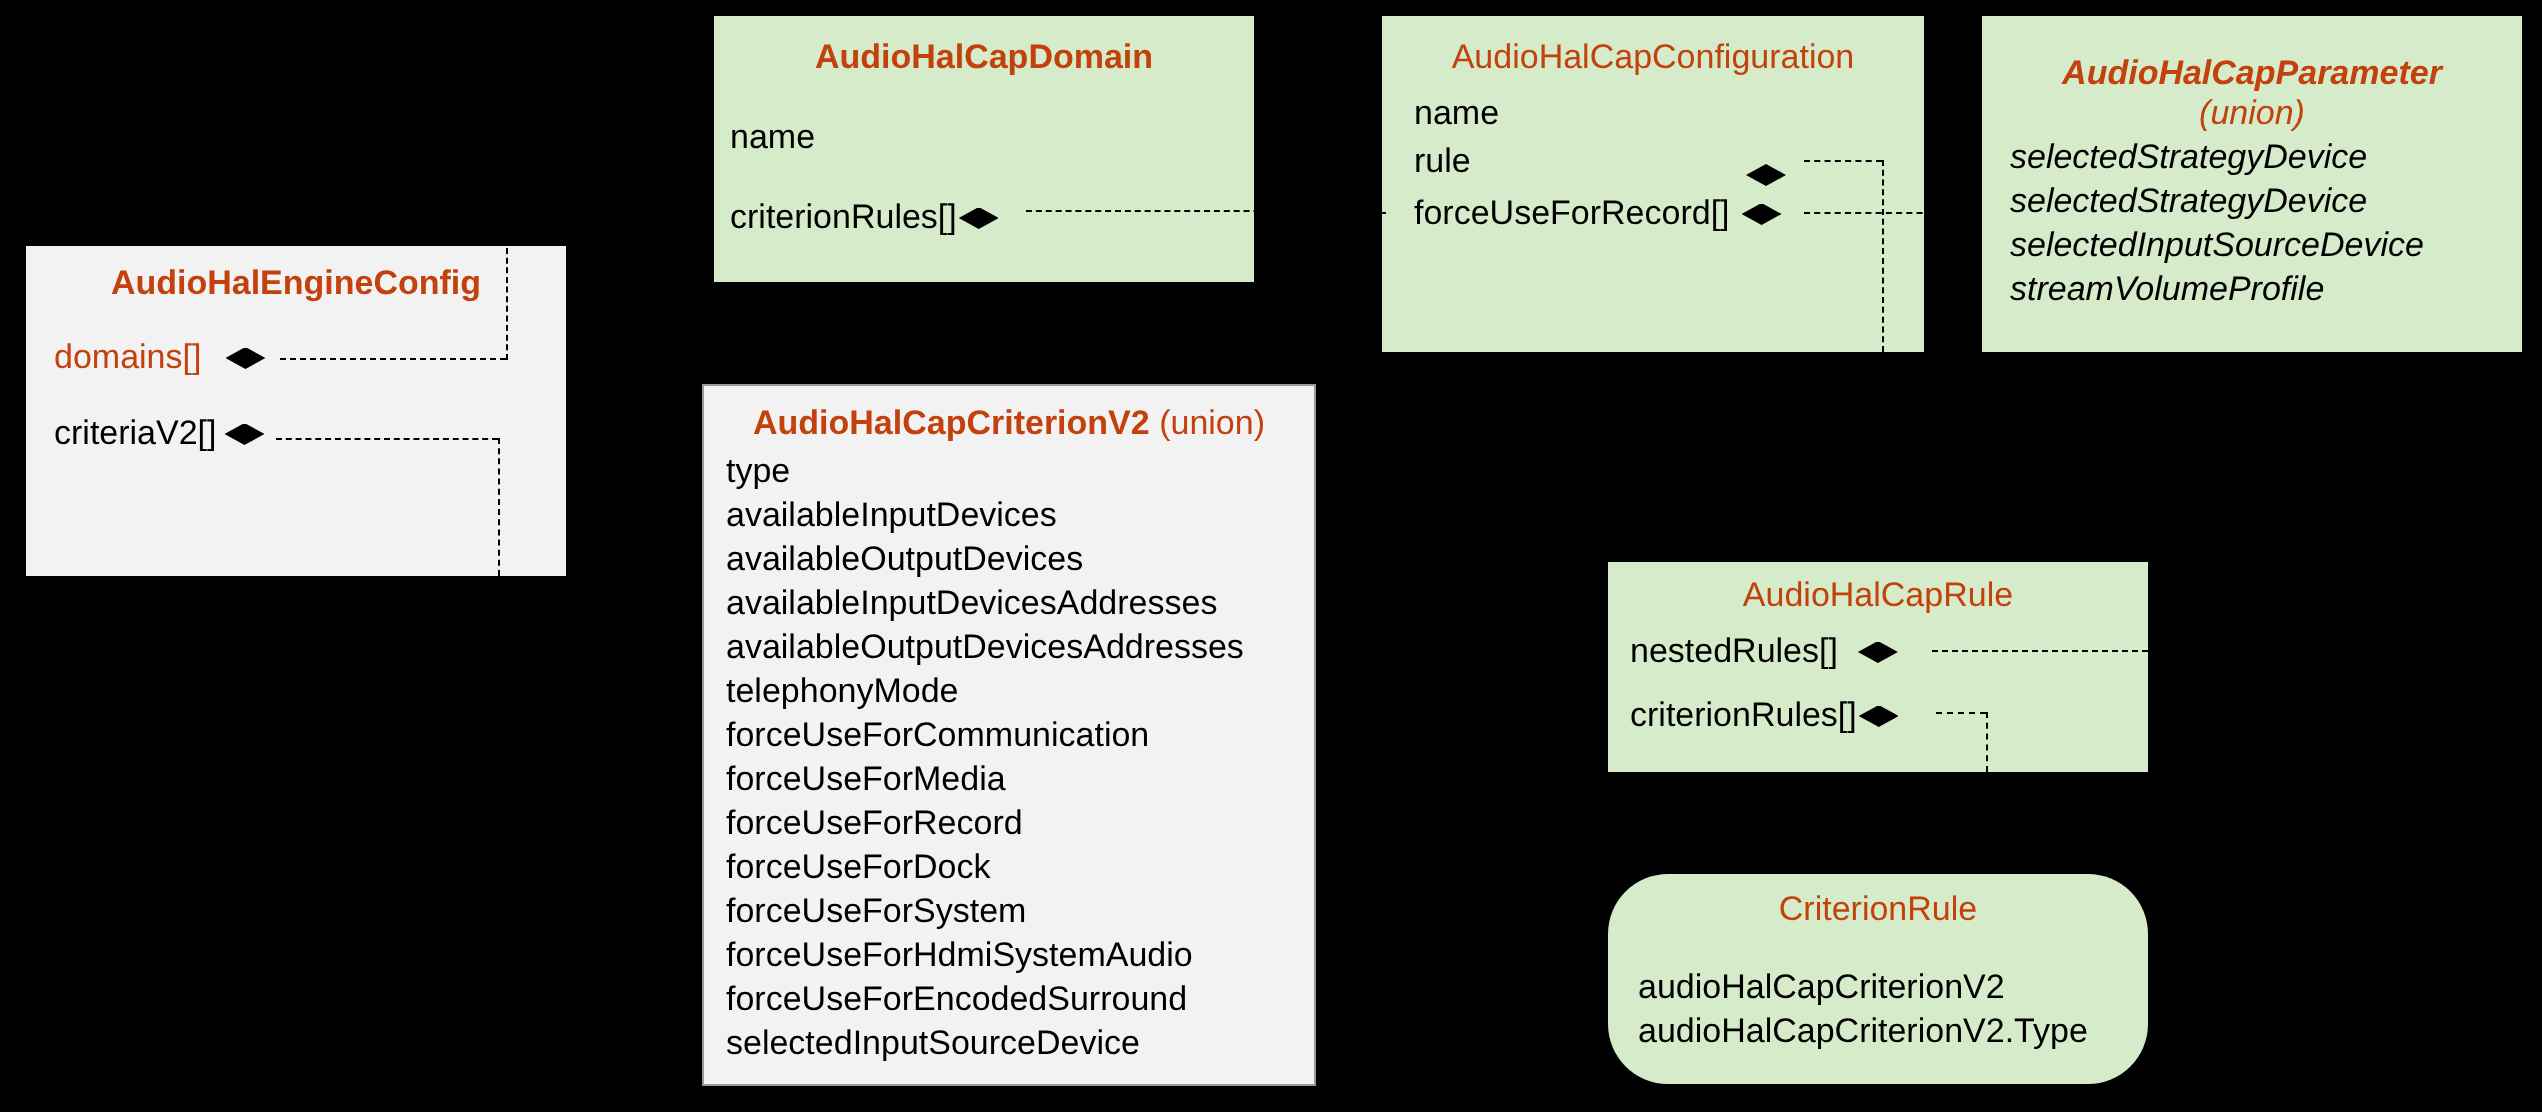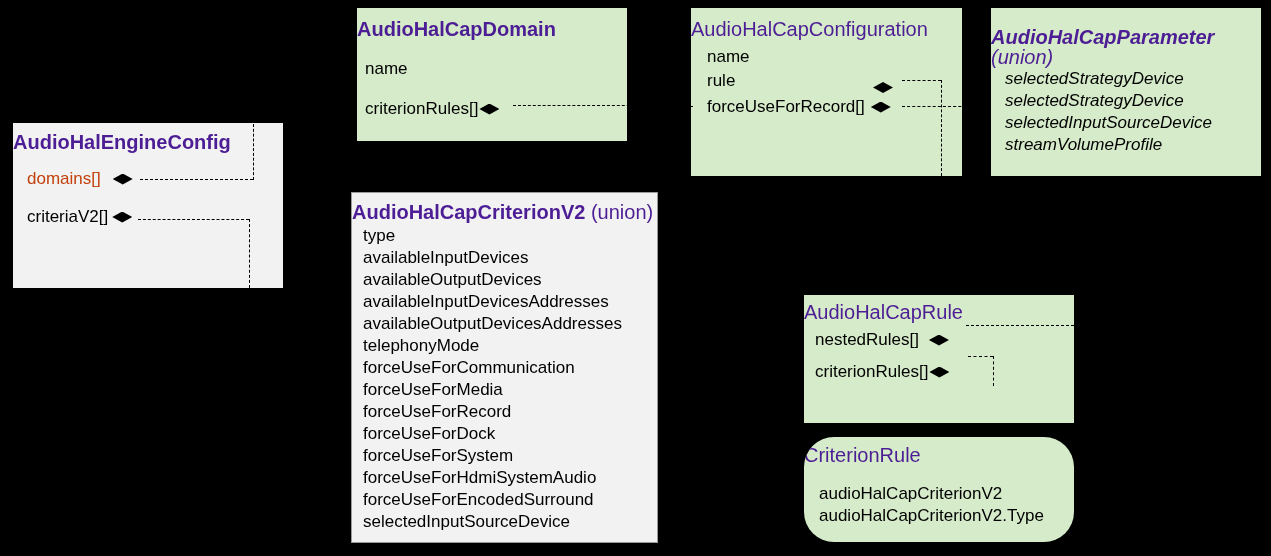--- a/index.html
+++ b/index.html
@@ -25,23 +25,23 @@
   }
   .box-gray {
     background: #f2f2f2;
   }
   .box-gray-bordered {
     background: #f2f2f2;
     border: 1px solid #9a9a9a;
     padding-left: 44px;
   }
   .box-title {
-    text-align: left;
-    color: #4c1d95;
-    font-size: 20px;
+    text-align: center;
+    color: #c2410c;
+    font-size: 17px;
     line-height: 22px;
     white-space: nowrap;
   }
   .box-title.bold {
     font-weight: bold;
   }
   .title-sub {
     font-weight: normal;
   }
   .attr {
@@ -168,21 +168,21 @@
       <div class="attr">forceUseForMedia</div>
       <div class="attr">forceUseForRecord</div>
       <div class="attr">forceUseForDock</div>
       <div class="attr">forceUseForSystem</div>
       <div class="attr">forceUseForHdmiSystemAudio</div>
       <div class="attr">forceUseForEncodedSurround</div>
       <div class="attr">selectedInputSourceDevice</div>
     </div>
   </div>
 
-  <div class="uml-box box-green" style="left:804px; top:281px; width:270px; height:128px;margin-top:14px;">
+  <div class="uml-box box-green" style="left:804px; top:281px; width:270px; height:105px;">
     <div class="box-title" style="position:absolute; left:0; top:6px; width:100%;">AudioHalCapRule</div>
     <div class="attr-row" style="left:11px; top:34px;">
       <span class="attr">nestedRules[]</span>
       <span class="diamond" style="margin-left:10px;"></span>
     </div>
     <div class="attr-row" style="left:11px; top:66px;">
       <span class="attr">criterionRules[]</span>
       <span class="diamond" style="margin-left:1px;"></span>
     </div>
   </div>

